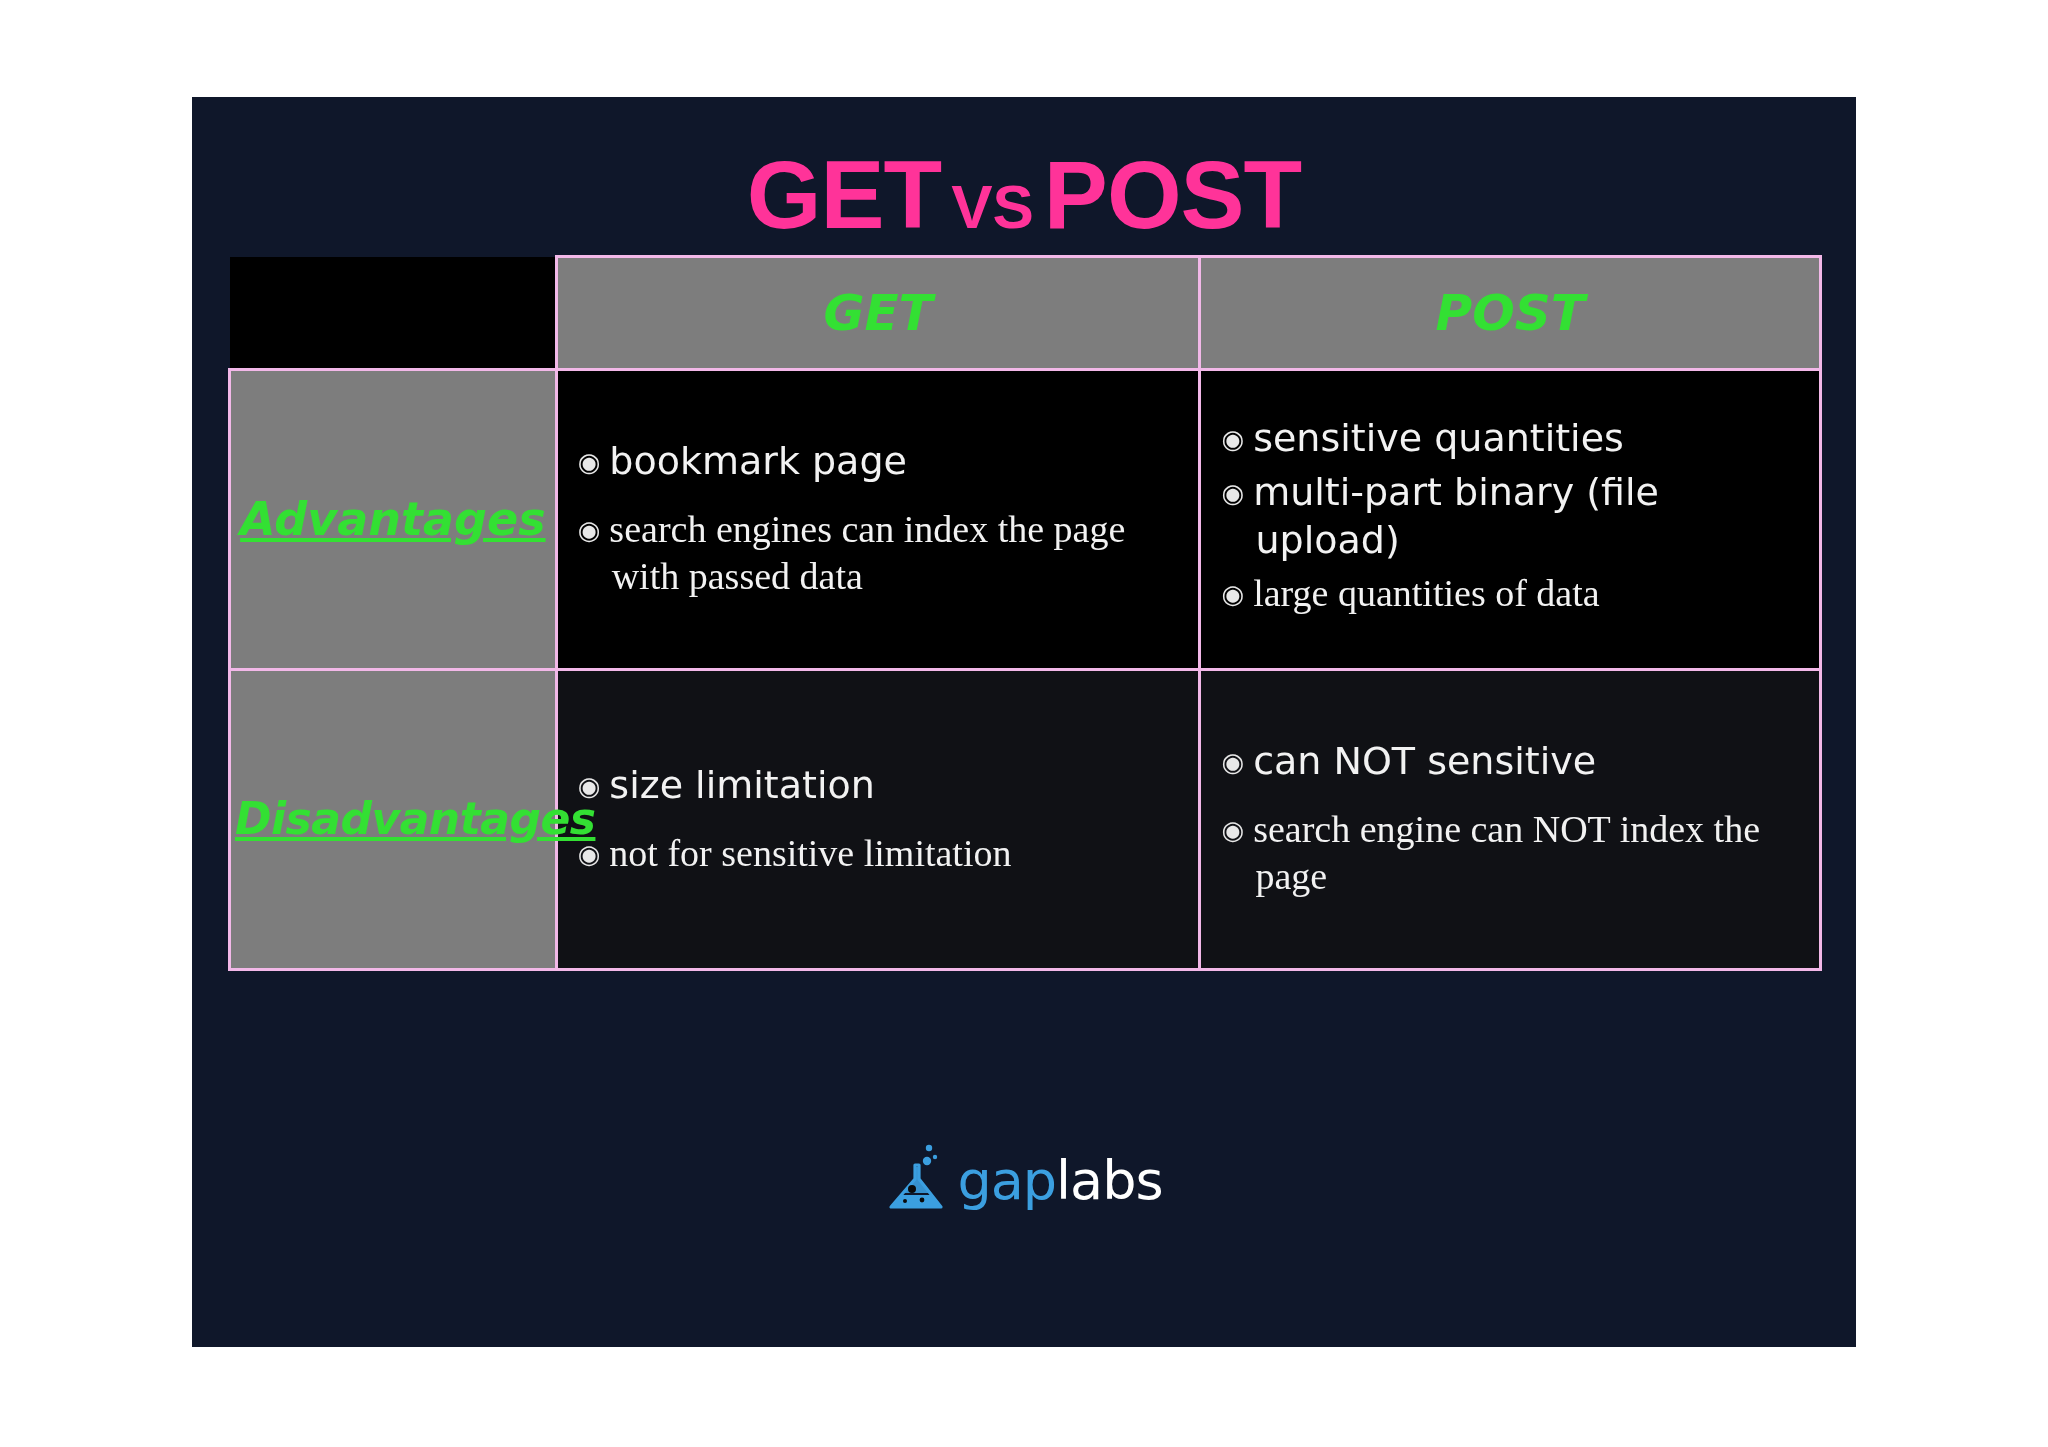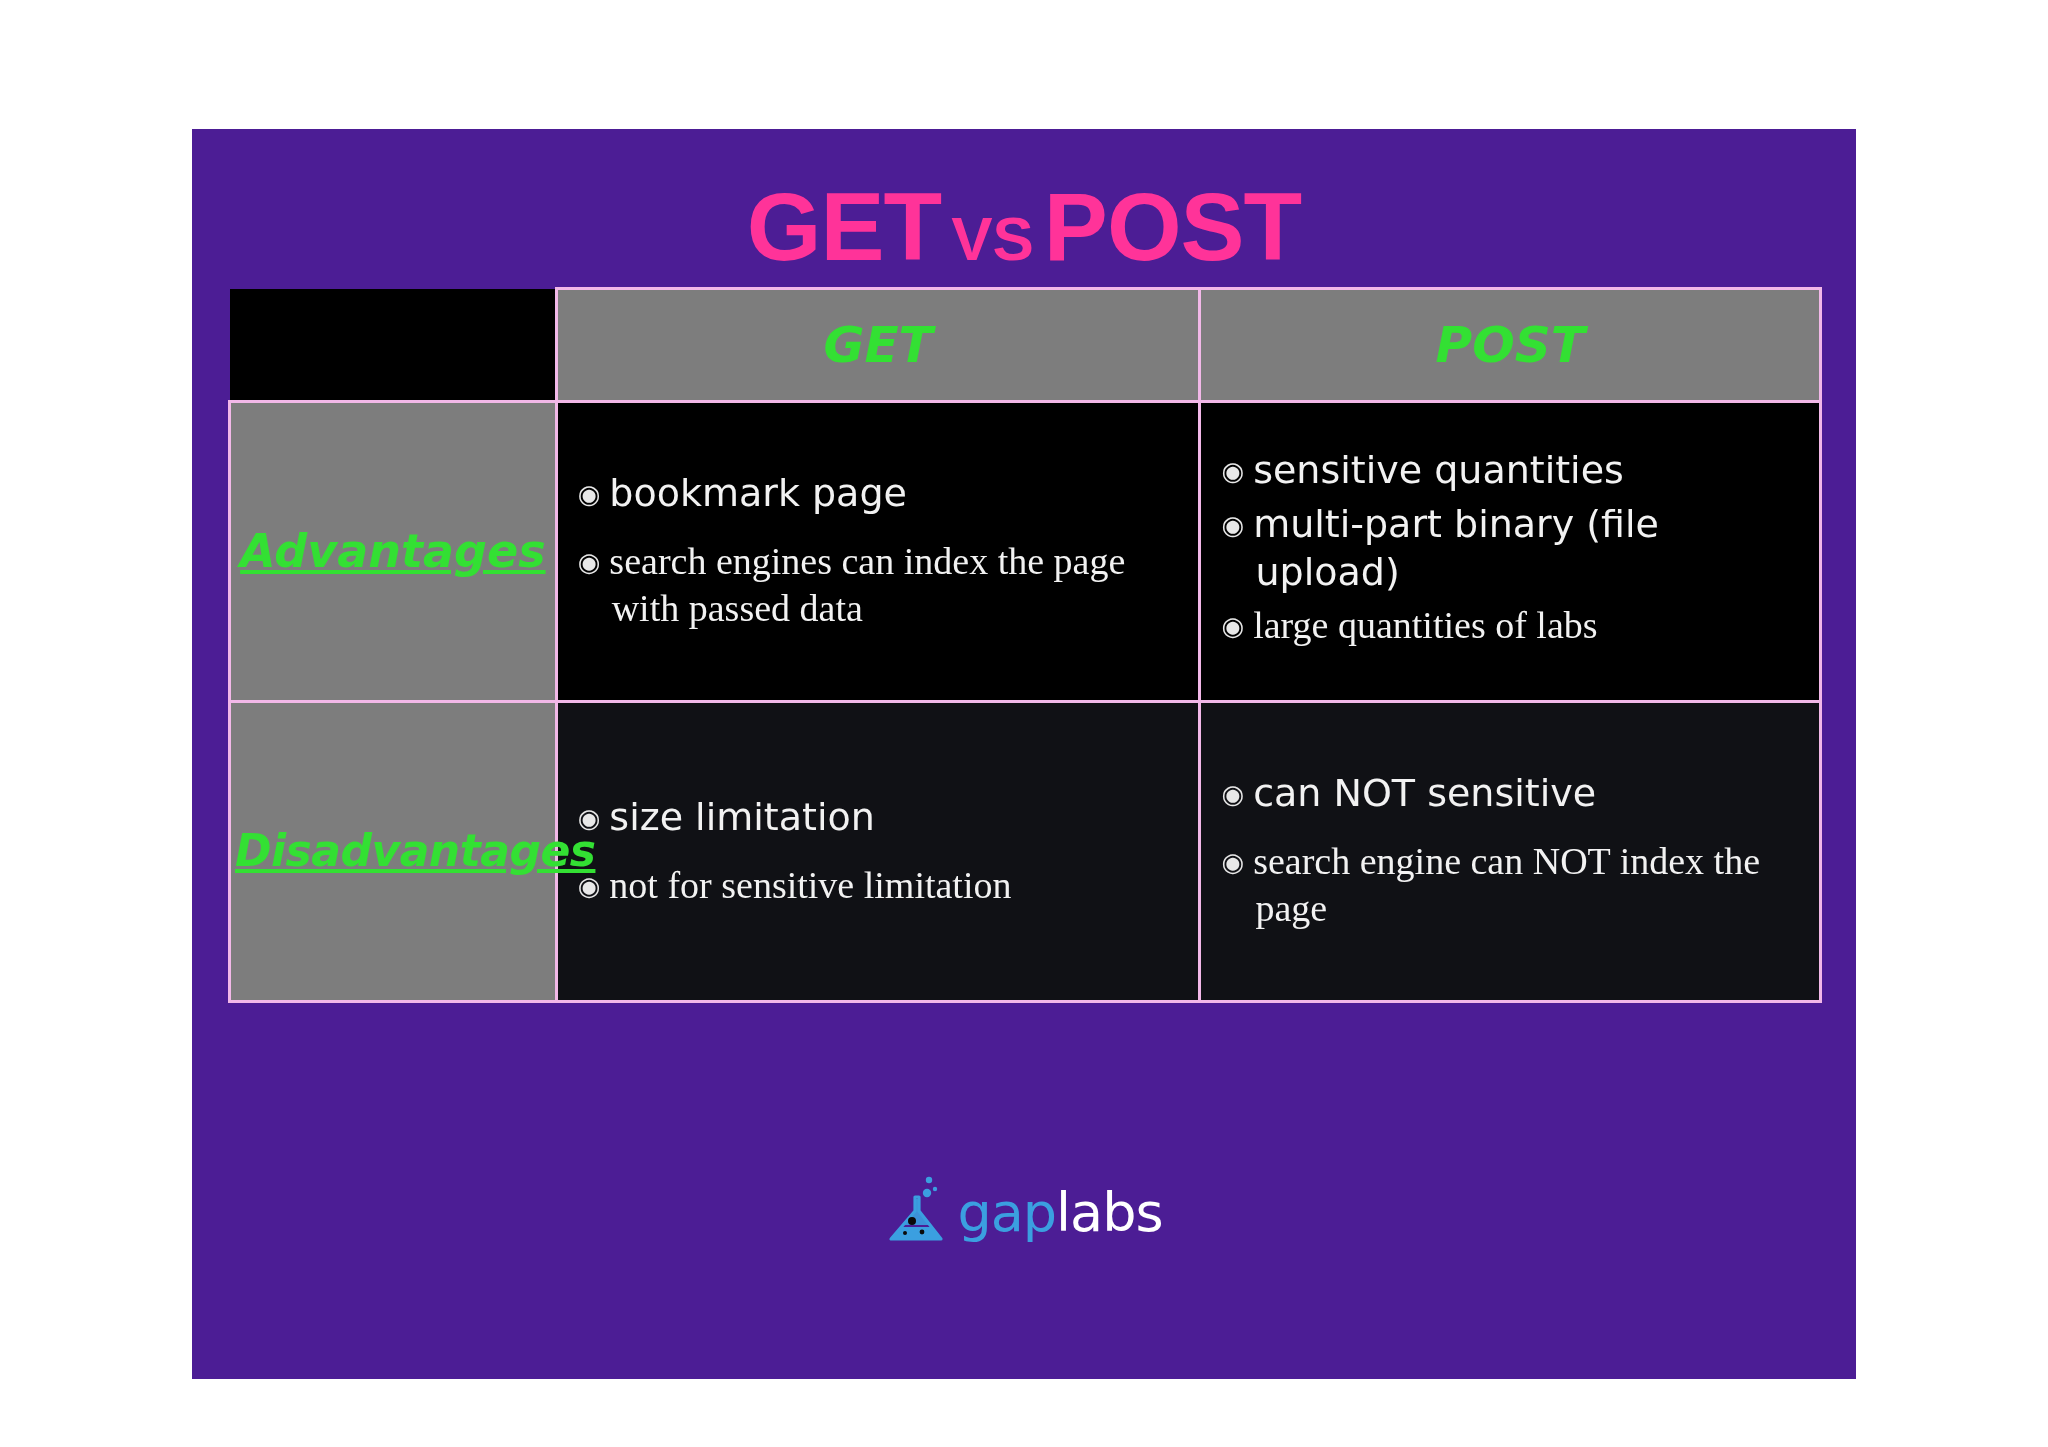--- a/index.html
+++ b/index.html
@@ -13,22 +13,21 @@
     font-family: "Liberation Sans", sans-serif;
     overflow: hidden;
   }
 
   .slide {
     position: absolute;
     left: 192px;
     top: 97px;
     width: 1664px;
     height: 1250px;
-    background: #4c1d95;
-    margin-top: 32px;
+    background: #0f172a;
   }
 
   .title {
     position: absolute;
     left: 0;
     top: 50px;
     width: 100%;
     text-align: center;
     color: #ff3399;
     font-weight: bold;
@@ -190,21 +189,21 @@
         <td class="content-cell adv">
           <ul class="bullets">
             <li><span class="bullet">◉</span><span>bookmark page</span></li>
             <li><span class="bullet">◉</span><span>search engines can index the page with passed data</span></li>
           </ul>
         </td>
         <td class="content-cell adv">
           <ul class="bullets tight">
             <li><span class="bullet">◉</span><span>sensitive quantities</span></li>
             <li><span class="bullet">◉</span><span>multi-part binary (file upload)</span></li>
-            <li><span class="bullet">◉</span><span>large quantities of labs</span></li>
+            <li><span class="bullet">◉</span><span>large quantities of data</span></li>
           </ul>
         </td>
       </tr>
 
       <tr class="row-dis">
         <td class="label-cell">
           <span class="label-text tight">Disadvantages</span>
         </td>
         <td class="content-cell dis">
           <ul class="bullets">

